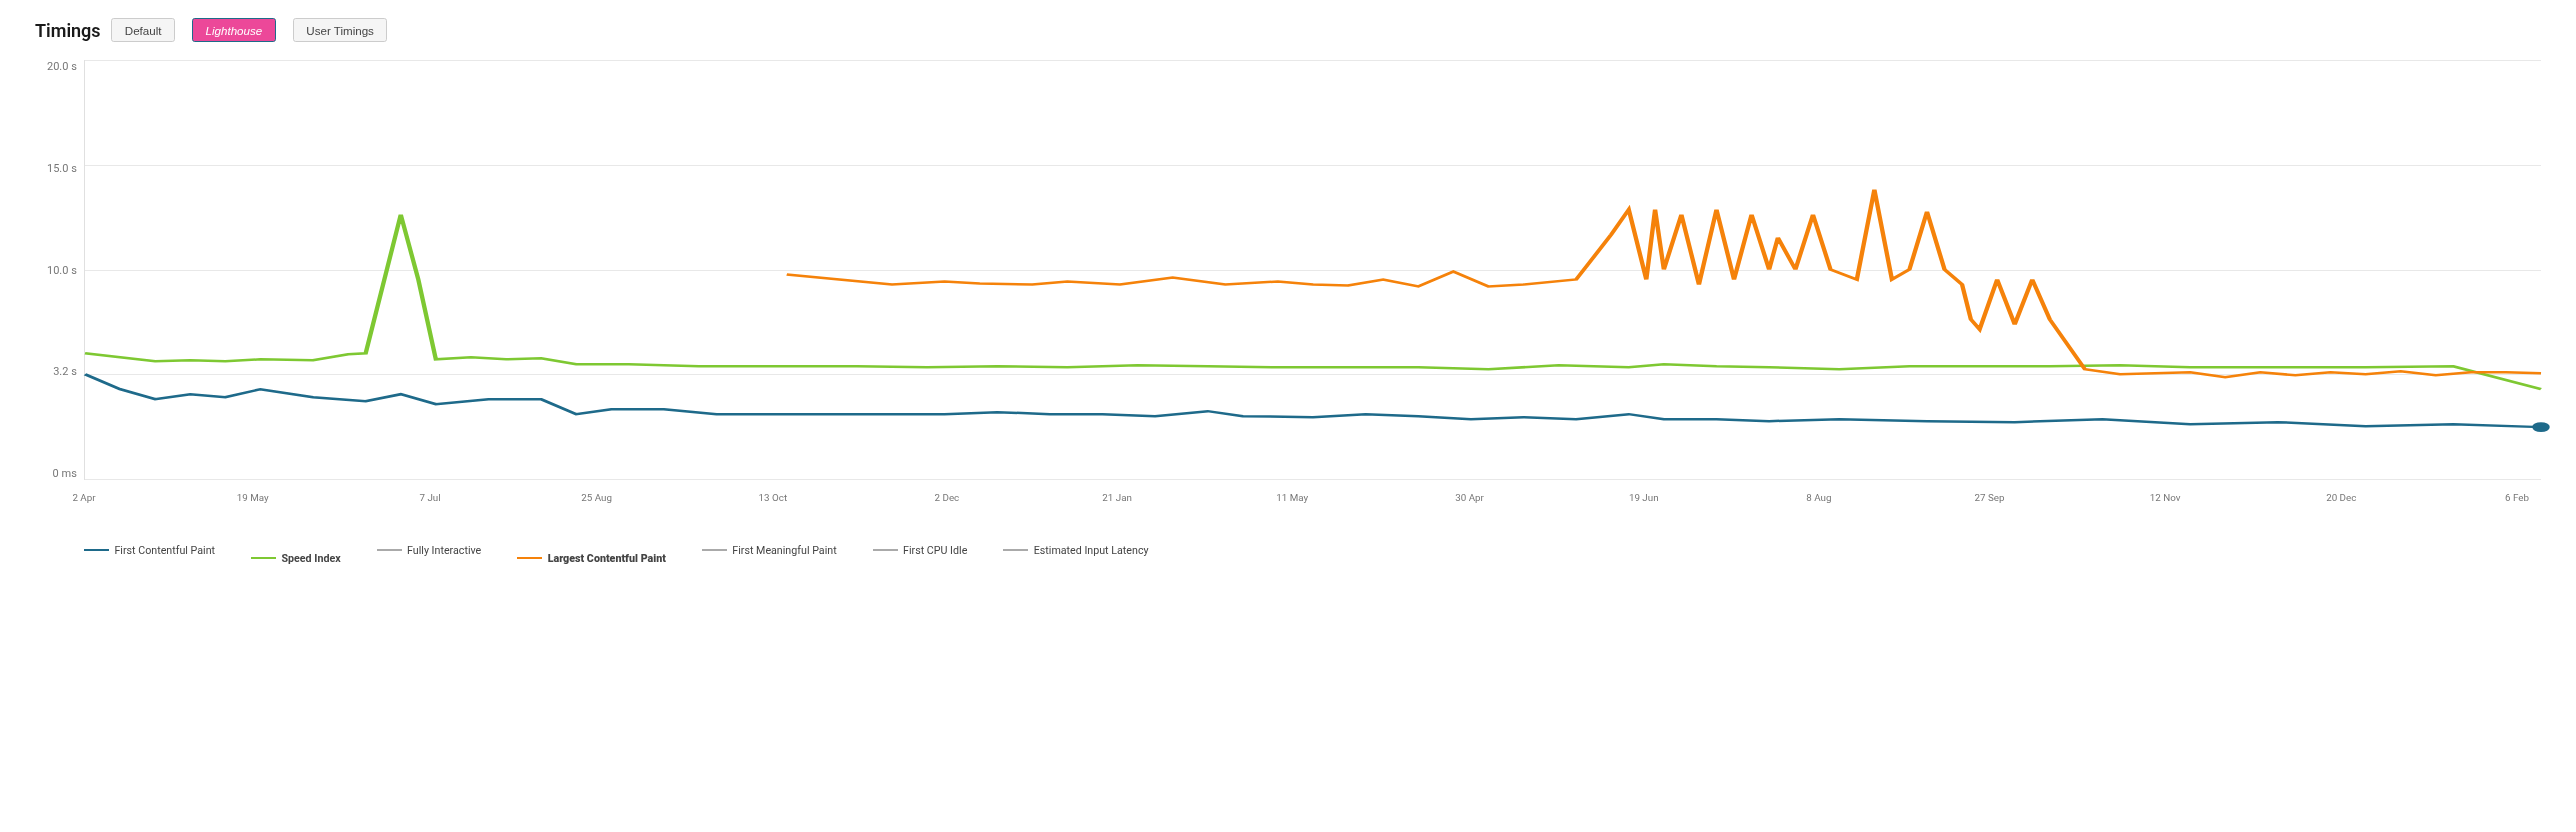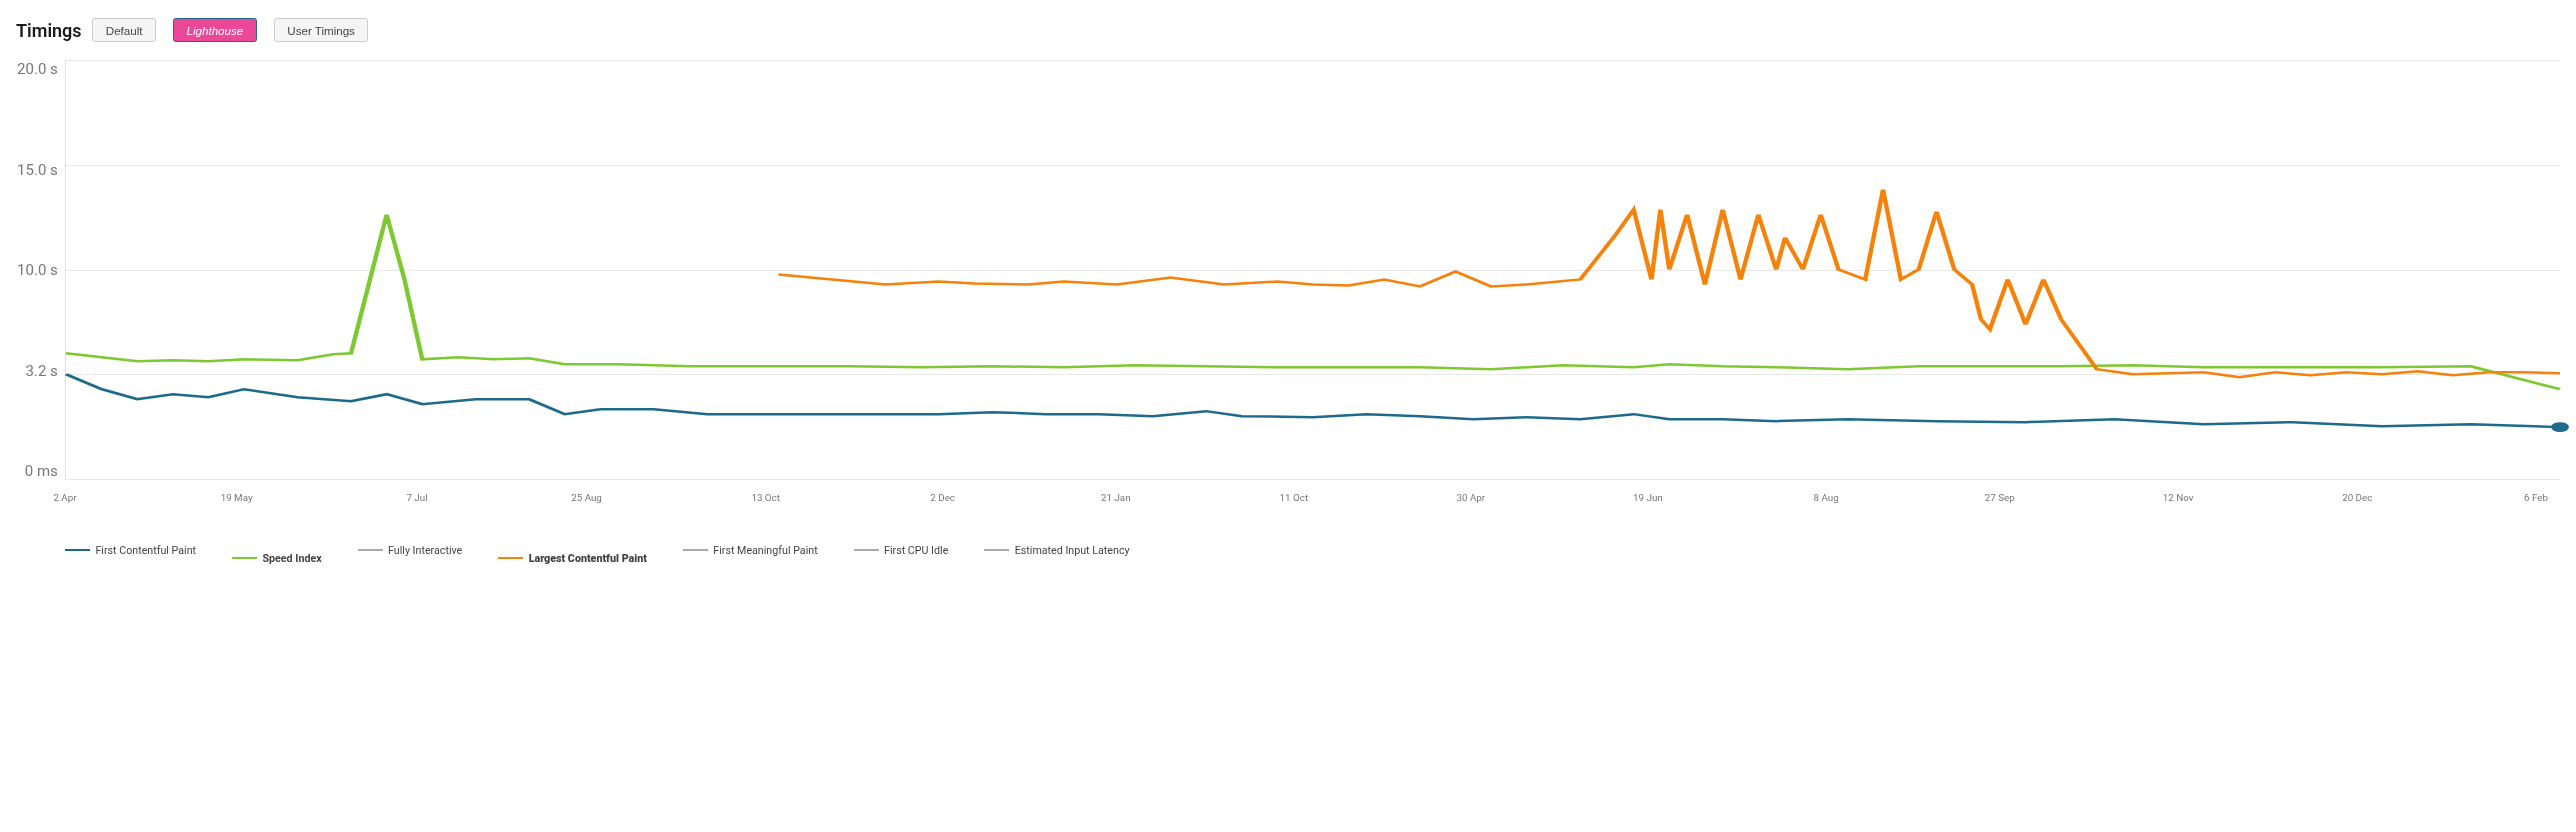--- a/index.html
+++ b/index.html
@@ -2,21 +2,21 @@
 <html style="font-size:14.3px"><head>
   <meta charset="utf-8">
   <style>
     * { box-sizing: border-box; margin: 0; padding: 0; }
     body {
       font-family: -apple-system, BlinkMacSystemFont, 'Segoe UI', Roboto, sans-serif;
       background: #fff;
       color: #333;
     }
     .container {
-      padding: 18px 16px;
+      padding: 18px 35px;
       width: 100%;
     }
     .header-row {
       display: flex;
       align-items: center;
       gap: 10.7px;
       margin-bottom: 18px;
     }
     .title {
       font-size: 18px;
@@ -53,21 +53,21 @@
       top: 0;
       bottom: 45px;
       width: 49px;
       display: flex;
       flex-direction: column;
       justify-content: space-between;
       align-items: flex-end;
       padding-right: 7.2px;
     }
     .y-label {
-      font-size: 15px;
+      font-size: 11px;
       color: #777;
     }
     .chart-area {
       position: absolute;
       left: 49px;
       right: 0;
       top: 0;
       bottom: 45px;
       border-left: 0.9px solid #e0e0e0;
       border-bottom: 0.9px solid #e0e0e0;
@@ -319,21 +319,21 @@
     </div>
 
     <div class="x-axis">
       <span class="x-label">2 Apr</span>
       <span class="x-label">19 May</span>
       <span class="x-label">7 Jul</span>
       <span class="x-label">25 Aug</span>
       <span class="x-label">13 Oct</span>
       <span class="x-label">2 Dec</span>
       <span class="x-label">21 Jan</span>
-      <span class="x-label">11 Oct</span>
+      <span class="x-label">11 May</span>
       <span class="x-label">30 Apr</span>
       <span class="x-label">19 Jun</span>
       <span class="x-label">8 Aug</span>
       <span class="x-label">27 Sep</span>
       <span class="x-label">12 Nov</span>
       <span class="x-label">20 Dec</span>
       <span class="x-label">6 Feb</span>
     </div>
   </div>
 

